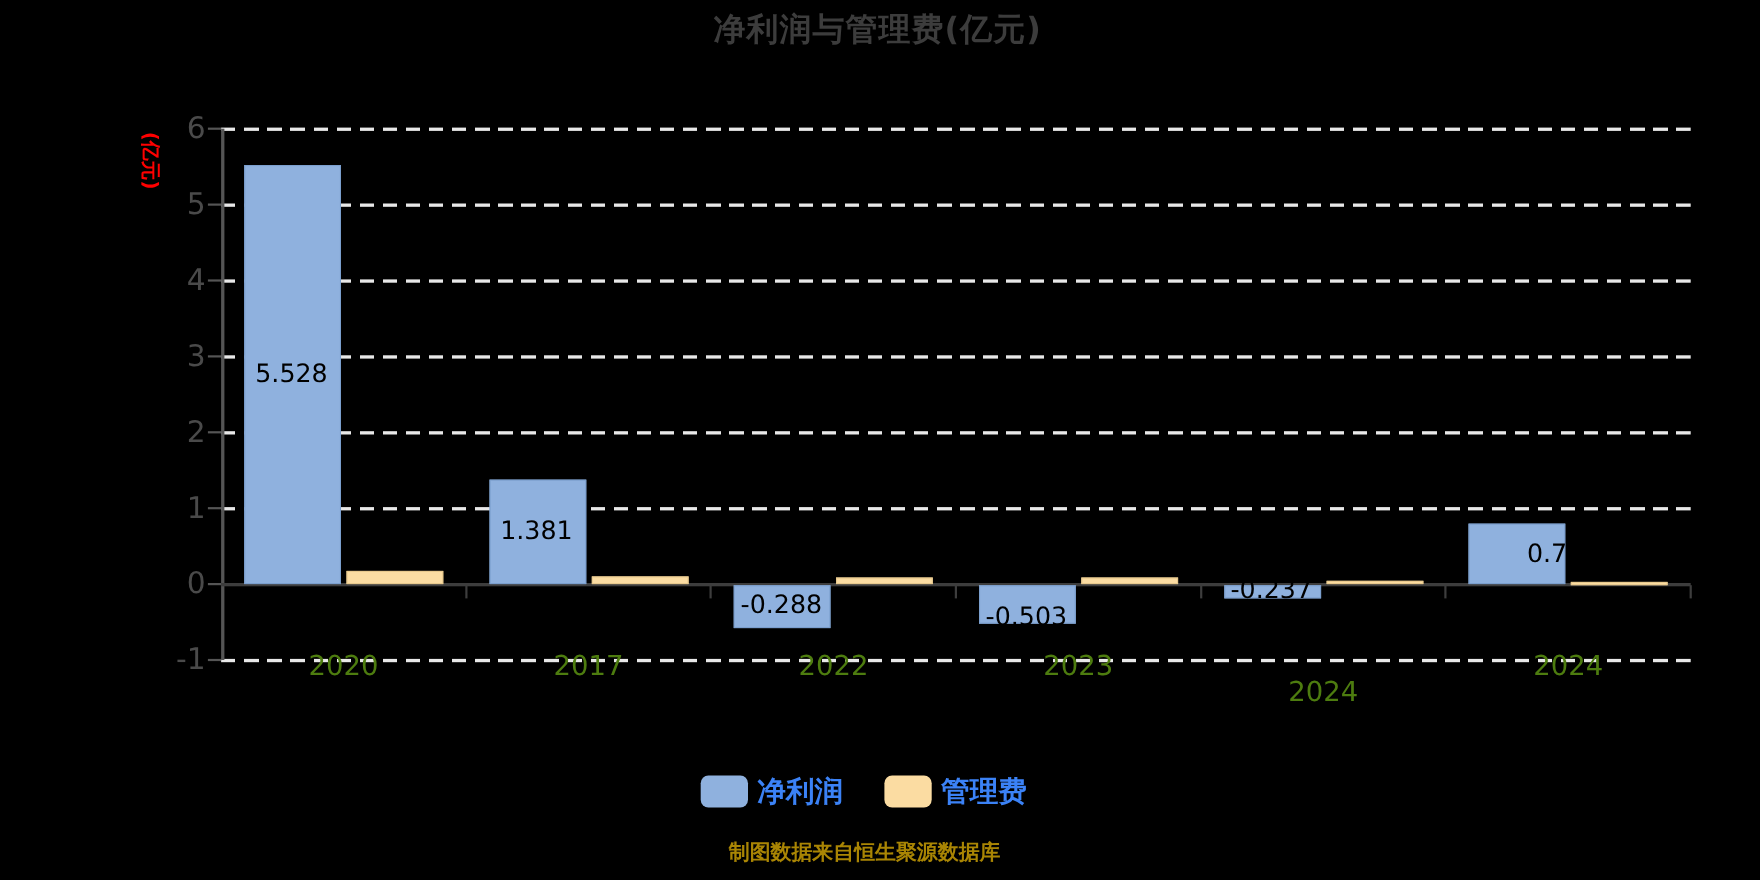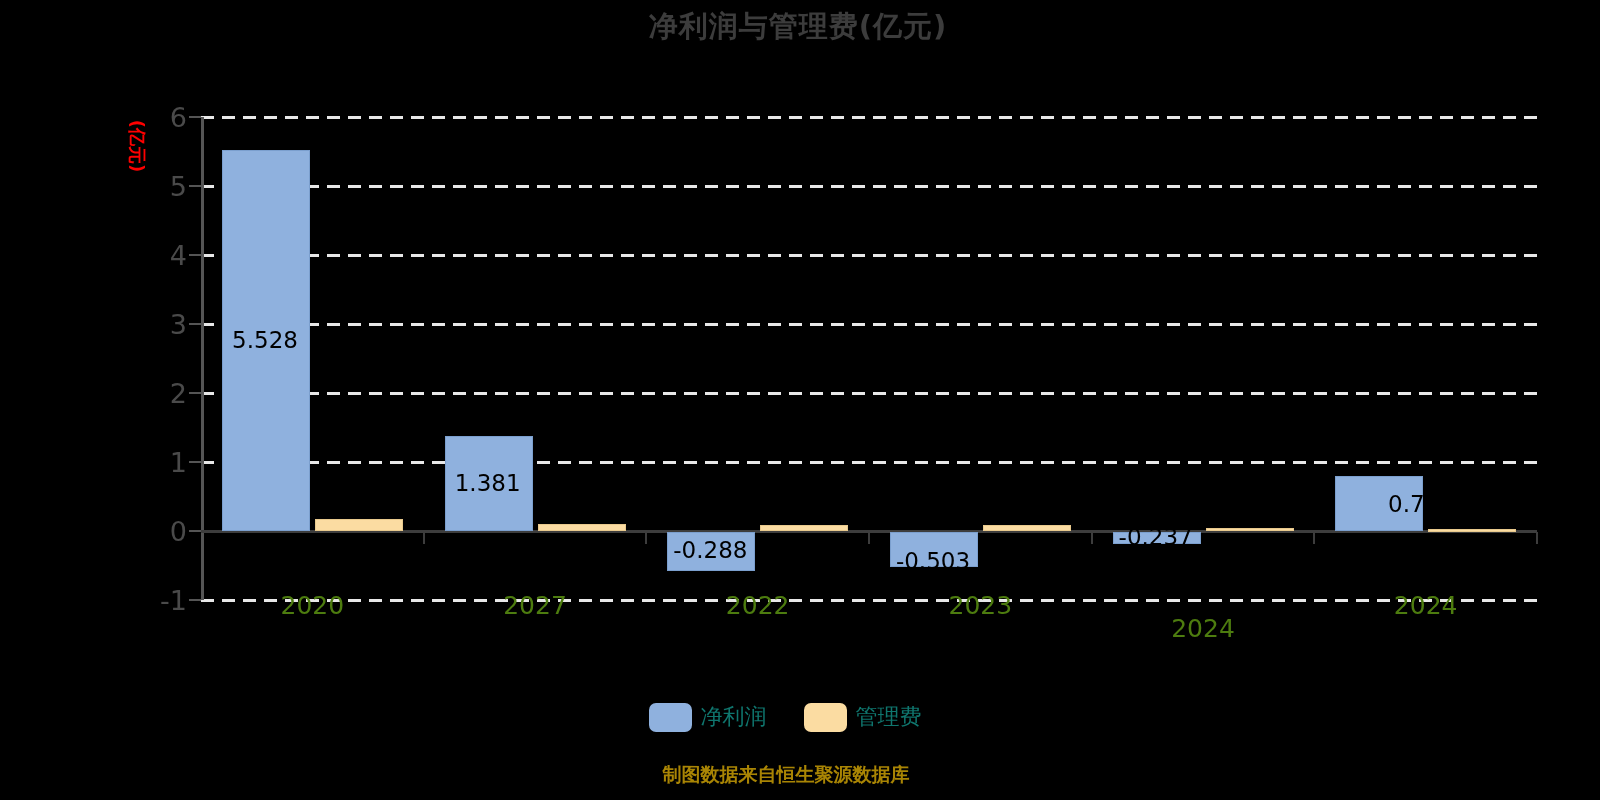--- a/index.html
+++ b/index.html
@@ -68,21 +68,21 @@
     top:474px;
     font-size:25px;color:#4d7c0f;
     white-space:nowrap;
   }
   .legend{
     position:absolute;top:702px;left:0;right:30px;
     display:flex;justify-content:center;align-items:center;gap:37px;
   }
   .legend-item{display:flex;align-items:center;gap:9px;cursor:default;}
   .legend-swatch{width:43px;height:29px;border-radius:7px;display:inline-block;}
-  .legend-label{font-size:22px;font-weight:normal;color:#0f766e;}
+  .legend-label{font-size:26px;font-weight:bold;color:#3b82f6;}
   .source{
     position:absolute;top:762px;left:0;right:28px;
     text-align:center;
     font-size:19px;font-weight:bold;
     color:#a98504;
   }
 </style>
 </head>
 <body>
 
@@ -122,21 +122,21 @@
     <div class="x-tick" style="left: 889.667px; top: 415px;"></div>
     <div class="x-tick" style="left: 1112.33px; top: 415px;"></div>
     <div class="x-tick" style="left: 1335px; top: 415px;"></div>
     <div class="bar blue" style="left: 21px; width: 86px; height: 379.432px; background: rgb(143, 177, 222); top: 32.568px;"></div>
     <div class="bar-label" style="left: 64px; top: 223.284px;">5.528</div>
     <div class="bar yellow" style="left: 114px; width: 86px; height: 9.73px; background: rgb(251, 220, 162); top: 402.27px;"></div>
     <div class="x-cat-label" style="left: 111.333px;">2020</div>
     <div class="bar blue" style="left: 243.667px; width: 86px; height: 93.289px; background: rgb(143, 177, 222); top: 318.711px;"></div>
     <div class="bar-label" style="left: 286.667px; top: 366.356px;">1.381</div>
     <div class="bar yellow" style="left: 336.667px; width: 86px; height: 4.9px; background: rgb(251, 220, 162); top: 407.1px;"></div>
-    <div class="x-cat-label" style="left: 334px;">2027</div>
+    <div class="x-cat-label" style="left: 334px;">2017</div>
     <div class="bar blue" style="left: 466.333px; width: 86px; height: 36.778px; background: rgb(143, 177, 222); top: 415px;"></div>
     <div class="bar-label" style="left: 509.333px; top: 433.389px;">-0.288</div>
     <div class="bar yellow" style="left: 559.333px; width: 86px; height: 3.52px; background: rgb(251, 220, 162); top: 408.48px;"></div>
     <div class="x-cat-label" style="left: 556.667px;">2022</div>
     <div class="bar blue" style="left: 689px; width: 86px; height: 32.707px; background: rgb(143, 177, 222); top: 415px;"></div>
     <div class="bar-label" style="left: 732px; top: 444px;">-0.503</div>
     <div class="bar yellow" style="left: 782px; width: 86px; height: 3.52px; background: rgb(251, 220, 162); top: 408.48px;"></div>
     <div class="x-cat-label" style="left: 779.333px;">2023</div>
     <div class="bar blue" style="left: 911.667px; width: 86px; height: 9.523px; background: rgb(143, 177, 222); top: 415px;"></div>
     <div class="bar-label" style="left: 954.667px; top: 419.762px;">-0.237</div>

